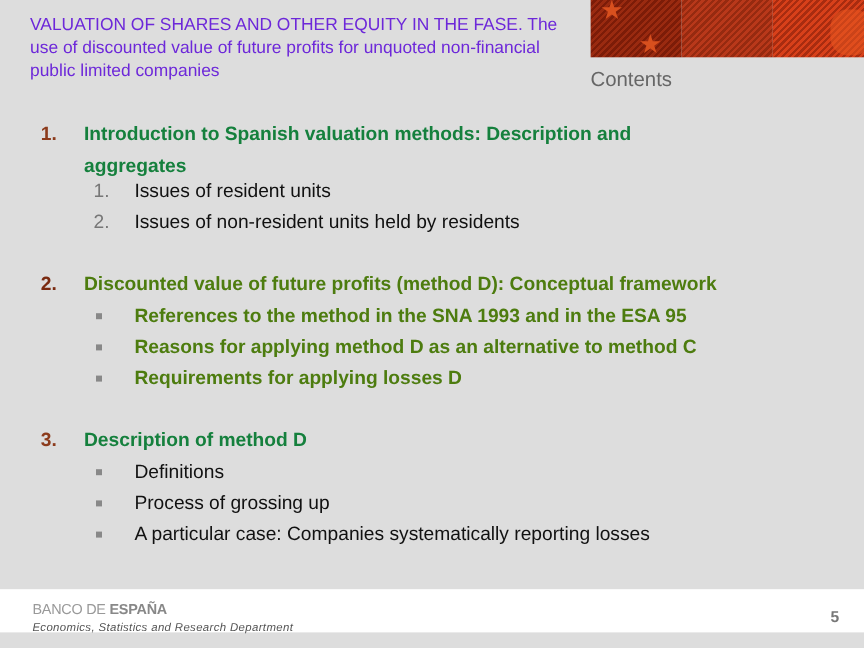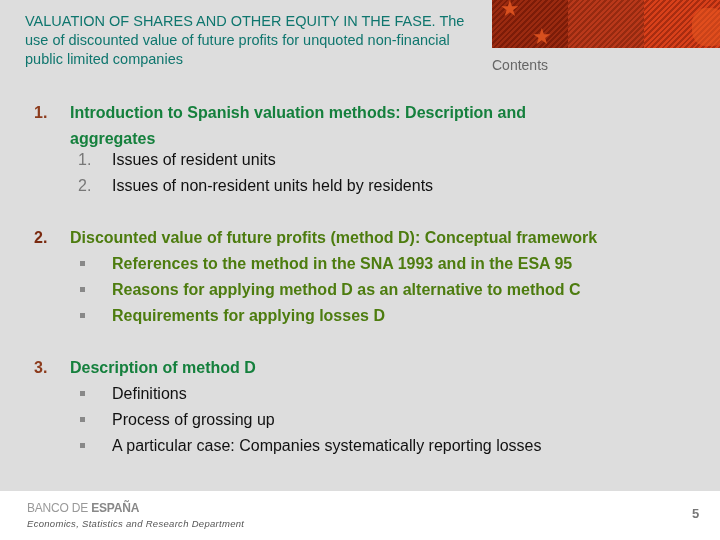--- a/index.html
+++ b/index.html
@@ -3,21 +3,21 @@
 <meta charset="utf-8">
 <style>
   html, body { margin:0; padding:0; }
   body {
     width:720px; height:540px; position:relative; overflow:hidden;
     background:#dddddd;
     font-family:"Liberation Sans", sans-serif;
   }
   .title {
     position:absolute; left:25px; top:12px; width:440px;
-    color:#0f766e; font-size:14.5px; line-height:19px;
+    color:#6d28d9; font-size:14.5px; line-height:19px;
   }
   .banner {
     position:absolute; left:492px; top:0; width:228px; height:48px;
     display:flex; overflow:hidden;
   }
   .banner .p1 {
     width:76px; height:48px; position:relative;
     background:repeating-linear-gradient(135deg,#9a2a10 0 2px,#7c1c08 2px 4px);
   }
   .banner .p2 {
@@ -28,42 +28,42 @@
     width:76px; height:48px; position:relative;
     background:repeating-linear-gradient(135deg,#d8401a 0 2px,#a82c10 2px 4px);
   }
   .star { position:absolute; color:#d8501e; font-size:22px; line-height:1; }
   .blob {
     position:absolute; right:-6px; top:8px; width:34px; height:38px;
     background:#e85820; opacity:0.55; border-radius:40%;
   }
   .contents-label {
     position:absolute; left:492px; top:57px;
-    color:#666; font-size:14px;
+    color:#666; font-size:17px;
   }
   .section { position:absolute; left:34px; }
   .sec-num {
     position:absolute; left:0; top:0; font-weight:bold; font-size:16px;
     color:#8c3b1c;
   }
   .sec-head {
     position:absolute; left:36px; top:0; width:600px;
     font-weight:bold; font-size:16px; line-height:26px; color:#15803d;
   }
   .sec-num { line-height:26px; }
   .sub { position:absolute; left:0; font-size:16px; line-height:26px; color:#111; white-space:nowrap; }
   .sub .mark { position:absolute; left:44px; color:#777; }
   .sub .txt { position:absolute; left:78px; }
   .sq {
     position:absolute; left:46px; top:10px; width:5px; height:5px; background:#888;
   }
   .hl .sec-head, .hl .sub .txt { color:#4d7c0f; }
   .hl .sec-num { color:#7a2a10; }
   .footer {
-    position:absolute; left:0; top:491px; width:720px; height:49px; background:#ffffff;
+    position:absolute; left:0; top:491px; width:720px; height:36px; background:#ffffff;
   }
   .logo {
     position:absolute; left:27px; top:10px; font-size:12px; color:#999; letter-spacing:-0.2px;
   }
   .logo b { color:#888; }
   .dept {
     position:absolute; left:27px; top:27px; font-size:9.5px; color:#555; letter-spacing:0.3px;font-style:italic;
   }
   .pagenum {
     position:absolute; left:692px; top:15px; font-size:13px; font-weight:bold; color:#777;

